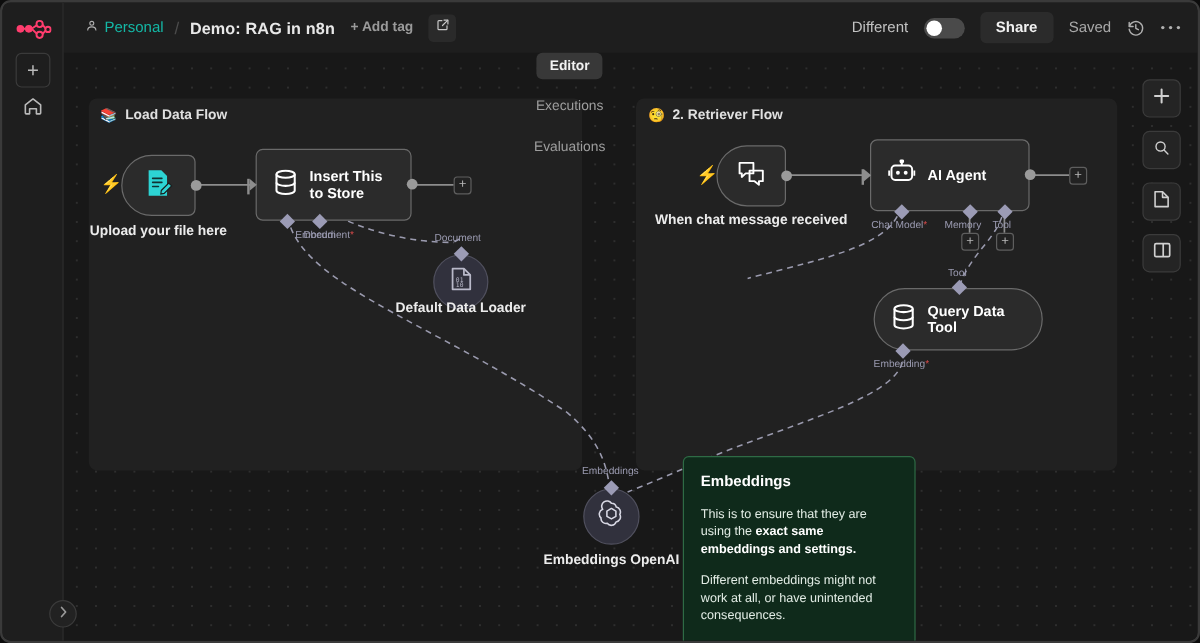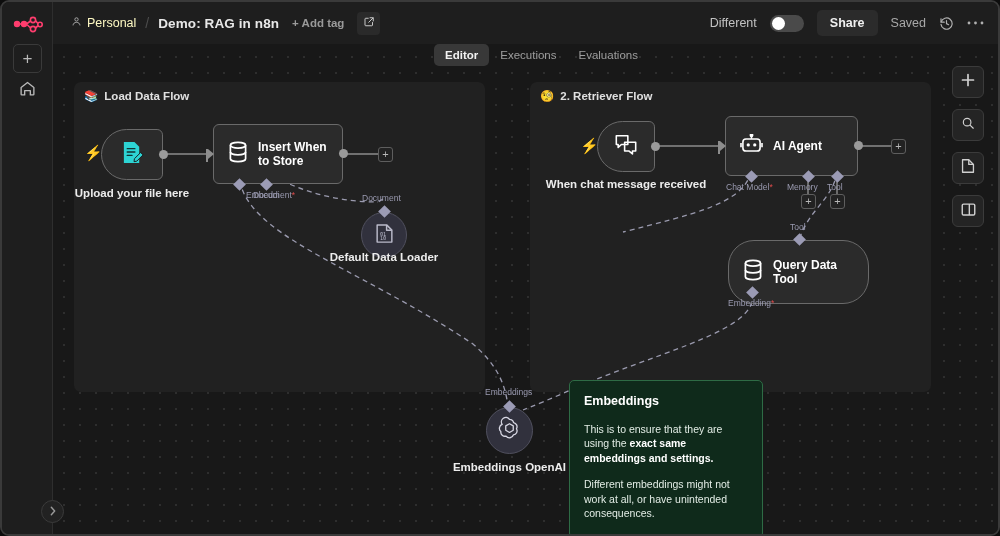--- a/index.html
+++ b/index.html
@@ -47,21 +47,21 @@
   }
 
   
   #topbar {
     position: absolute; left: 51px; top: 0; right: 0; height: 42px;
     background: #1e1e1e;
     display: flex; align-items: center;
     padding: 0 14px 0 18px;
     z-index: 25;
   }
-  .tb-personal { display: flex; align-items: center; gap: 5px; color: #fef9c3; font-size: 12.5px; }
+  .tb-personal { display: flex; align-items: center; gap: 5px; color: #14b8a6; font-size: 12.5px; }
   .tb-sep { color: #4d4d4d; margin: 0 9px; font-size: 14px; }
   #wf-title { color: #e8e8e8; font-size: 13.5px; font-weight: 600; letter-spacing: .1px; }
   #add-tag { color: #9a9a9a; font-size: 11.5px; font-weight: 600; margin-left: 13px; }
   #share-icon-btn {
     width: 23px; height: 23px; margin-left: 13px;
     border-radius: 4px; background: #2a2a2a;
     display: flex; align-items: center; justify-content: center;
     color: #c8c8c8;
   }
   .tb-right { margin-left: auto; display: flex; align-items: center; gap: 13px; }
@@ -77,22 +77,23 @@
   #share-btn {
     background: #2b2b2b; color: #f0f0f0; font-size: 12.5px; font-weight: 700;
     padding: 6px 13px; border-radius: 5px;
   }
   #saved-label { color: #a8a8a8; font-size: 12.5px; }
   .tb-icon { color: #b0b0b0; display: flex; align-items: center; }
 
   
   #tabs {
     position: absolute; left: 432px; top: 42px;
-    display: flex; gap: 0; align-items: center;
+    display: flex; gap: 12px; align-items: center;
     z-index: 26;
+    flex-direction: column;
   }
   .tab { font-size: 11.5px; padding: 5px 11px; border-radius: 5px; color: #9e9e9e; }
   .tab.active { background: #383838; color: #f2f2f2; font-weight: 600; }
 
   
   #right-tools {
     position: absolute; right: 14px; top: 64px;
     display: flex; flex-direction: column; gap: 11px;
     z-index: 28;
   }
@@ -385,21 +386,21 @@
 
     <div class="node" style="left:160px; top:80px;">
       <div class="box-node" style="width:130px; height:60px;">
         <span>
           <svg width="20" height="22" viewBox="0 0 20 22" fill="none" stroke="#fff" stroke-width="1.7">
             <ellipse cx="10" cy="4.2" rx="7.6" ry="2.9"></ellipse>
             <path d="M2.4 4.2v13.6c0 1.6 3.4 2.9 7.6 2.9s7.6-1.3 7.6-2.9V4.2"></path>
             <path d="M2.4 11c0 1.6 3.4 2.9 7.6 2.9s7.6-1.3 7.6-2.9"></path>
           </svg>
         </span>
-        <span class="bn-text">Insert When to Store</span>
+        <span class="bn-text">Insert This to Store</span>
       </div>
       <div class="arrow-bar" style="left:-7px; top:25px;"></div>
       <div class="arrow-in" style="left:-5px; top:25px;"></div>
       <div class="port-dot" style="left:126px; top:25px;"></div>
 
       <div class="diamond" style="left:22px; top:56px;"></div>
       <div class="diamond" style="left:49px; top:56px;"></div>
       <div class="port-label" style="left:1px; top:66px;margin-left:32px;"><span>Embeddi</span></div>
       <div class="port-label" style="left:40px; top:66px;"><span>Document</span><span class="req">*</span></div>
     </div>
@@ -458,21 +459,21 @@
       <div class="port-label" style="left:1px; top:66px;"><span>Chat Model</span><span class="req">*</span></div>
       <div class="port-label" style="left:62px; top:66px;"><span>Memory</span></div>
       <div class="port-label" style="left:102px; top:66px;"><span>Tool</span></div>
     </div>
     <div class="plus-sq" style="left:838px; top:95px;">+</div>
     <div class="plus-sq" style="left:748px; top:150px;">+</div>
     <div class="plus-sq" style="left:777px; top:150px;">+</div>
 
 
     <div class="node" style="left:675px; top:196px;">
-      <div class="box-node" style="width:141px; height:64px; border-radius:26px;">
+      <div class="box-node" style="width:141px; height:52px; border-radius:26px;">
         <span>
           <svg width="20" height="22" viewBox="0 0 20 22" fill="none" stroke="#fff" stroke-width="1.7">
             <ellipse cx="10" cy="4.2" rx="7.6" ry="2.9"></ellipse>
             <path d="M2.4 4.2v13.6c0 1.6 3.4 2.9 7.6 2.9s7.6-1.3 7.6-2.9V4.2"></path>
             <path d="M2.4 11c0 1.6 3.4 2.9 7.6 2.9s7.6-1.3 7.6-2.9"></path>
           </svg>
         </span>
         <span class="bn-text">Query Data Tool</span>
       </div>
       <div class="diamond" style="left:67px; top:-5px;"></div>

